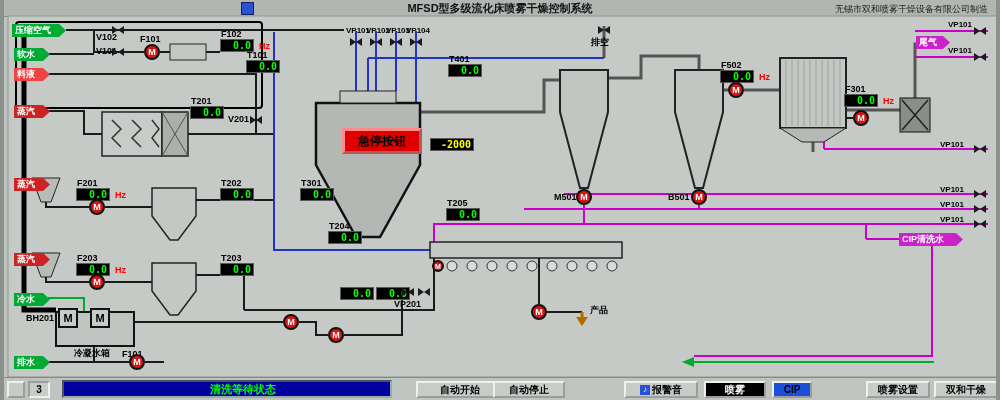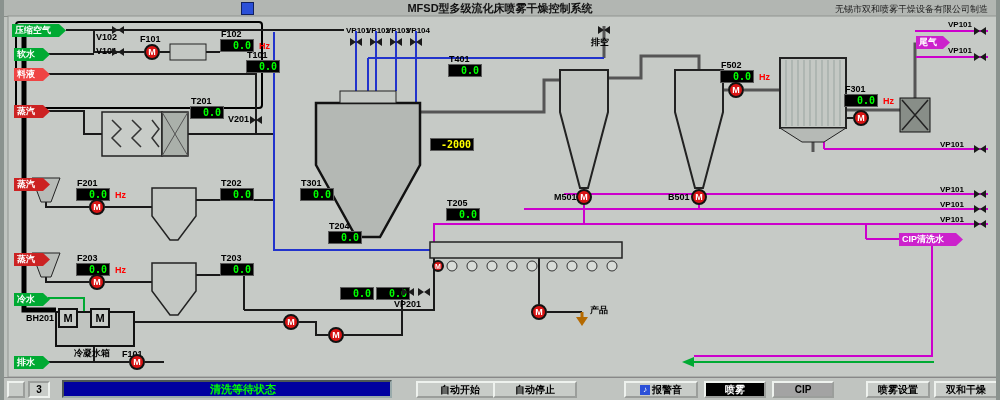--- a/index.html
+++ b/index.html
@@ -164,20 +164,21 @@
           <circle cx="608" cy="266" r="5"></circle>
       </g>
       <rect x="776" y="58" width="66" height="70" fill="#c4c8c4" stroke="#222" stroke-width="2"></rect>
       <path d="M782,60 V126 M788,60 V126 M794,60 V126 M800,60 V126 M806,60 V126 M812,60 V126 M818,60 V126 M824,60 V126 M830,60 V126 M836,60 V126" stroke="#99a4a0" stroke-width="1"></path>
       <polygon points="776,128 842,128 820,142 798,142" fill="#b6bab6" stroke="#222"></polygon>
       <rect x="896" y="98" width="30" height="34" fill="#888e88" stroke="#111"></rect>
       <path d="M898,100 L924,130 M924,100 L898,130" stroke="#222" stroke-width="1.5"></path>
       <rect x="52" y="312" width="78" height="34" fill="#c0c4c0" stroke="#111" stroke-width="2"></rect>
     </svg>
 
+    <div class="estop">急停按钮</div>
   <div class="tag" style="left: 8px; top: 24px; width: 54px; background: rgb(0, 170, 51);">压缩空气</div>
       <div class="tag" style="left: 10px; top: 48px; width: 36px; background: rgb(0, 170, 51);">软水</div>
       <div class="tag" style="left: 10px; top: 68px; width: 36px; background: #ef4444;">料液</div>
       <div class="tag" style="left: 10px; top: 105px; width: 36px; background: rgb(204, 34, 34);">蒸汽</div>
       <div class="tag" style="left: 10px; top: 178px; width: 36px; background: rgb(204, 34, 34);">蒸汽</div>
       <div class="tag" style="left: 10px; top: 253px; width: 36px; background: rgb(204, 34, 34);">蒸汽</div>
       <div class="tag" style="left: 10px; top: 293px; width: 36px; background: rgb(0, 170, 51);">冷水</div>
       <div class="tag" style="left: 10px; top: 356px; width: 36px; background: rgb(0, 170, 51);">排水</div>
       <div class="tag" style="left: 912px; top: 36px; width: 34px; background: rgb(204, 34, 204);">尾气</div>
       <div class="tag" style="left: 895px; top: 233px; width: 64px; background: rgb(204, 34, 204);">CIP清洗水</div>
@@ -354,31 +355,31 @@
     <div id="footer-buttons">
         <button class="fbtn" style="left: 3px; width: 18px;">
           <span></span>
         </button>
         <button class="fbtn inset" style="left: 24px; width: 22px;">
           <span>3</span>
         </button>
         <button class="fbtn" style="left: 412px; width: 88px;">
           <span>自动开始</span>
         </button>
-        <button class="fbtn" style="left: 489px; width: 84px;">
+        <button class="fbtn" style="left: 489px; width: 72px;">
           <span>自动停止</span>
         </button>
         <button class="fbtn" style="left: 620px; width: 74px;">
           <span class="bicon">♪</span>
           <span>报警音</span>
         </button>
         <button class="fbtn" style="left: 700px; width: 62px; background: rgb(0, 0, 0); color: rgb(255, 255, 255);">
           <span>喷雾</span>
         </button>
-        <button class="fbtn" style="left: 768px; width: 62px; background: #a3a3a3; color: rgb(0, 0, 0);">
+        <button class="fbtn" style="left: 768px; width: 40px; background: #1d4ed8; color: rgb(0, 0, 0);">
           <span>CIP</span>
         </button>
         <button class="fbtn" style="left: 862px; width: 64px;">
           <span>喷雾设置</span>
         </button>
         <button class="fbtn" style="left: 930px; width: 64px;">
           <span>双和干燥</span>
         </button>
       </div>
   </div>

